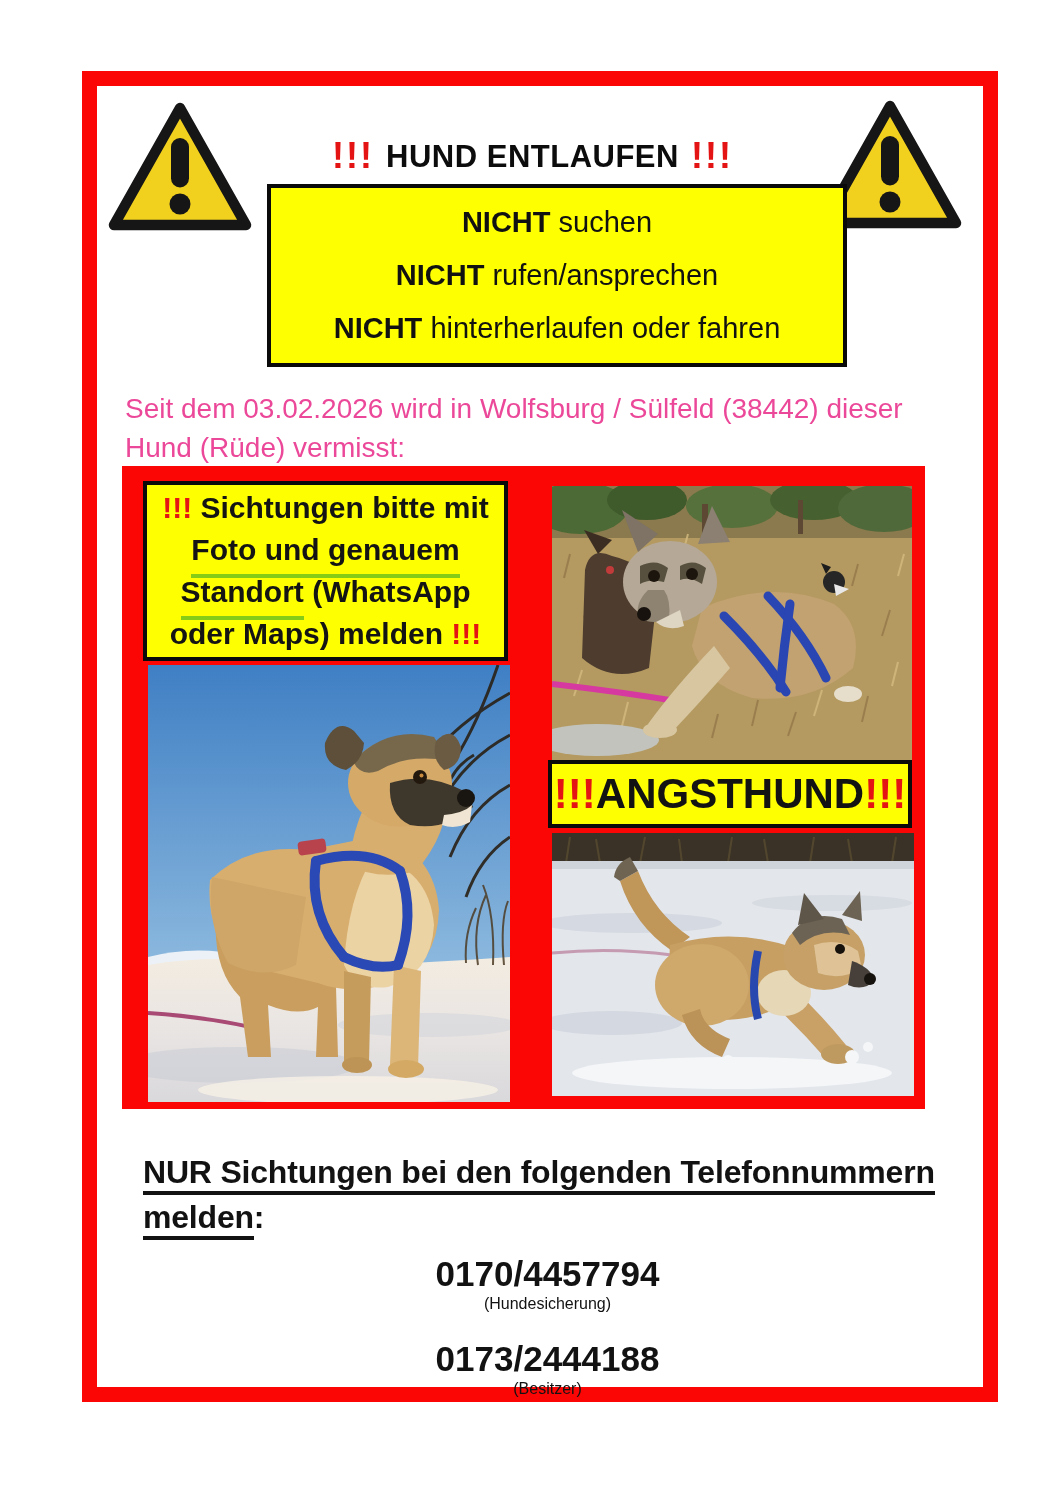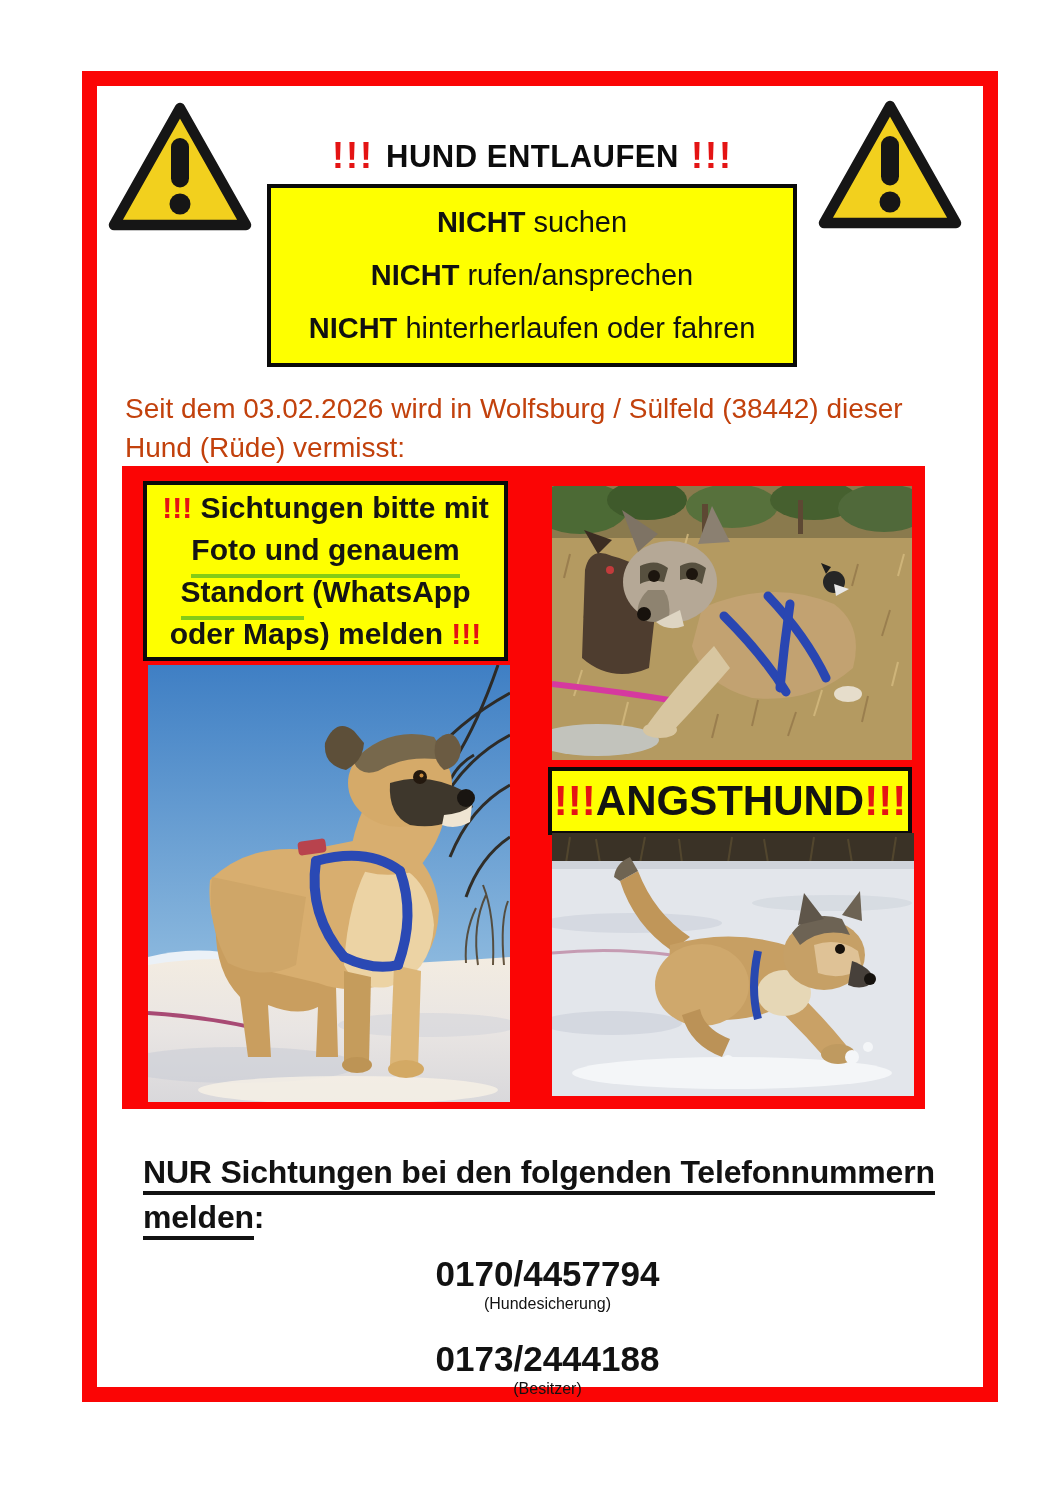--- a/index.html
+++ b/index.html
@@ -19,45 +19,45 @@
   .tri-right{left:813px;top:97px;}
   
   .title{
     left:215px;top:134px;width:635px;text-align:center;
     font-size:31px;font-weight:bold;color:#0c0c0c;letter-spacing:.5px;white-space:nowrap;
   }
   .title .bang{color:#e41414;font-size:36px;letter-spacing:2px;position:relative;top:1px;}
   .title .mid{margin:0 12px;}
   
   .nicht-box{
-    left:267px;top:184px;width:530px;height:183px;background:#feff00;
+    left:267px;top:184px;width:580px;height:183px;background:#feff00;
     border:4px solid #0a0a0a;box-sizing:border-box;
     display:flex;flex-direction:column;justify-content:space-around;align-items:center;
     padding:8px 0;
   }
   .nicht-line{font-size:29px;color:#111;white-space:nowrap;}
   .nicht-line b{font-weight:bold;}
   
-  .intro{left:125px;top:389px;width:845px;font-size:28px;color:#c2410c;line-height:39px;}
+  .intro{left:125px;top:389px;width:845px;font-size:28px;color:#ec4899;line-height:39px;}
   
   .collage{left:122px;top:466px;width:803px;height:643px;background:#fb0505;}
   .sight-box{
     left:21px;top:15px;width:365px;height:180px;background:#feff00;
     border:4px solid #0a0a0a;box-sizing:border-box;text-align:center;
     font-weight:bold;font-size:30px;line-height:42px;color:#141414;padding-top:2px;
   }
   .sight-box .bang{color:#e41414;}
   .sight-box .ul{border-bottom:4px solid #84cc16;padding-bottom:8px;}
   .photo{display:block;}
   .photo-standing{left:26px;top:199px;}
   .photo-field{left:430px;top:20px;}
   .angst-box{
     left:426px;top:294px;width:364px;height:68px;background:#feff00;
     border:4px solid #0a0a0a;box-sizing:border-box;text-align:center;
-    font-weight:bold;font-size:42px;line-height:60px;color:#131313;white-space:nowrap;margin-top:7px;
+    font-weight:bold;font-size:42px;line-height:60px;color:#131313;white-space:nowrap;
   }
   .angst-box .bang{color:#e41414;}
   .photo-snow{left:430px;top:367px;}
   
   .report{left:125px;top:1150px;width:845px;color:#121212;}
   .report-h{font-size:32px;font-weight:bold;line-height:45px;white-space:nowrap;letter-spacing:-0.2px;margin-left:18px;}
   .report-h .ul{border-bottom:4px solid #121212;padding-bottom:1px;}
   .phone-number{text-align:center;font-size:35px;font-weight:bold;margin-top:0px;letter-spacing:0px;}
   .phone-label{text-align:center;font-size:16px;margin-top:1px;}
   .gap1{margin-top:14px;}

